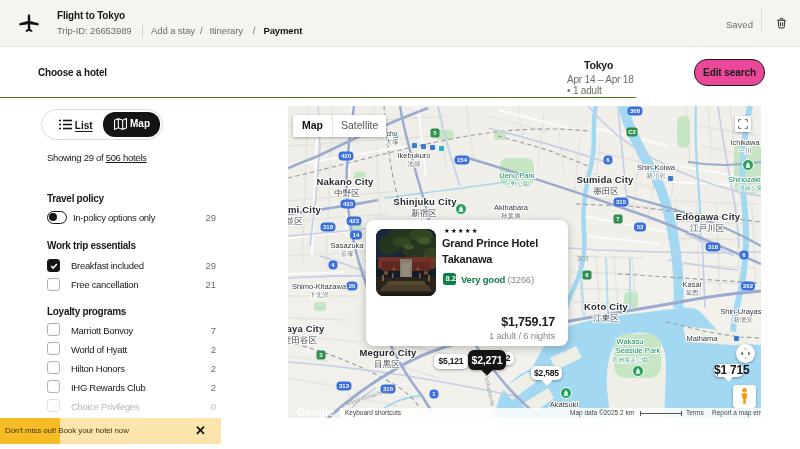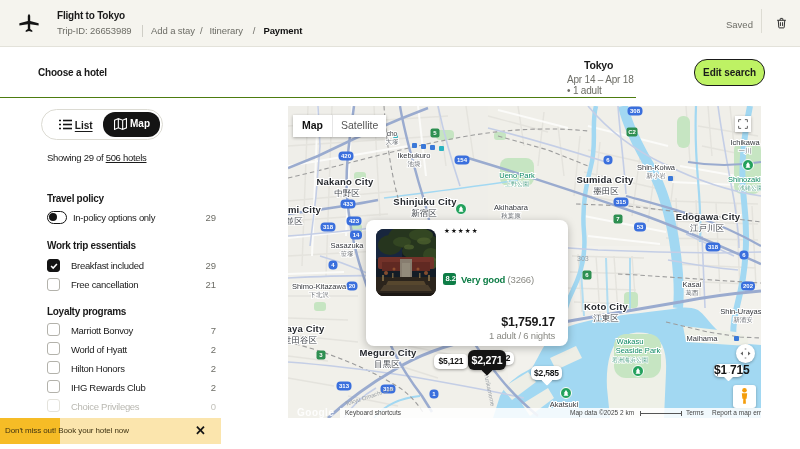--- a/index.html
+++ b/index.html
@@ -15,21 +15,21 @@
   .crumbs { position:absolute; left:151px; top:25px; font-size:9.5px; color:#6d6d66; letter-spacing:-0.1px; }
   .crumbs b { color:#111; font-weight:bold; }
   .saved { position:absolute; left:726px; top:19px; font-size:9.5px; color:#6d6d66; }
   .tb-vline { position:absolute; left:761px; top:9px; width:1px; height:24px; background:#dddcd3; }
 
   
   .subhead { position:absolute; left:0; top:47px; width:636px; height:51px; background:#fff; border-bottom:1px solid #4d7c0f; }
   .choose { position:absolute; left:38px; top:20px; font-size:10px; font-weight:bold; letter-spacing:-0.2px; }
   .dest { position:absolute; left:584px; top:12px; font-size:10.5px; font-weight:bold; letter-spacing:-0.2px; }
   .dest-sub { position:absolute; left:567px; top:27px; font-size:10px; color:#6d6d66; letter-spacing:-0.2px; }
-  .editbtn { position:absolute; left:694px; top:12px; width:71px; height:27px; border:1.4px solid #1a1a1a; border-radius:13px; background:#bef264; font-size:10px; font-weight:bold; text-align:center; line-height:25px; letter-spacing:-0.1px; }
+  .editbtn { position:absolute; left:694px; top:12px; width:71px; height:27px; border:1.4px solid #1a1a1a; border-radius:13px; background:#ec4899; font-size:10px; font-weight:bold; text-align:center; line-height:25px; letter-spacing:-0.1px; }
 
   
   .seg { position:absolute; left:41px; top:109px; width:122px; height:31px; border:1px solid #dcdbd3; border-radius:16px; background:#fff; }
   .seg-list { position:absolute; left:17px; top:9px; font-size:10px; font-weight:bold; }
   .seg-list u { text-underline-offset:2px; }
   .seg-map { position:absolute; left:61px; top:2px; width:57px; height:25px; background:#141414; border-radius:12px; color:#fff; font-size:10px; font-weight:bold; text-align:left; }
   .showing { position:absolute; left:47px; top:152px; font-size:9.5px; letter-spacing:-0.3px; }
   .sec-h { position:absolute; font-size:10px; font-weight:bold; left:47px; letter-spacing:-0.3px; }
   .f-label { position:absolute; font-size:9.5px; left:71px; letter-spacing:-0.3px; }
   .f-count { position:absolute; font-size:9.5px; color:#6d6d66; right:584px; }
@@ -434,20 +434,21 @@
       <g fill="#caa461" opacity="0.8">
             <rect x="6" y="46" width="2" height="6"></rect>
             <rect x="52" y="46" width="2" height="6"></rect>
             <rect x="16" y="44" width="1.5" height="5"></rect>
             <rect x="43" y="44" width="1.5" height="5"></rect>
           </g>
       <rect x="0" y="64" width="60" height="3" fill="#241a10"></rect>
       <rect width="60" height="67" fill="#0e141c" opacity="0.34"></rect>
     </svg></div>
     <div class="stars">★★★★★</div>
+    <div class="c-title">Grand Prince Hotel<br>Takanawa</div>
     <div class="badge">8.2</div>
     <div class="vg">Very good <span>(3266)</span></div>
     <div class="price">$1,759.17</div>
     <div class="nights">1 adult / 6 nights</div>
   </div>
 
   <div style="position:absolute;left:448px;top:238px;width:19px;height:19px;background:#fff;border-radius:50%;box-shadow:0 1px 3px rgba(0,0,0,.3)">
     <svg width="19" height="19" viewBox="0 0 19 19">
         <path d="M4.5 9.5 L7 7.5 V11.5 Z M14.5 9.5 L12 7.5 V11.5 Z" fill="#666"></path>
         <circle cx="9.5" cy="5" r="1" fill="#bbb"></circle>

